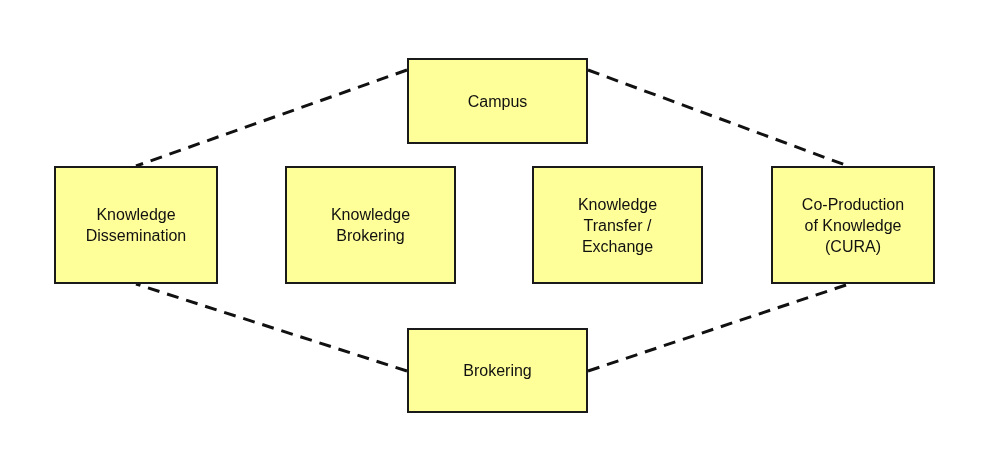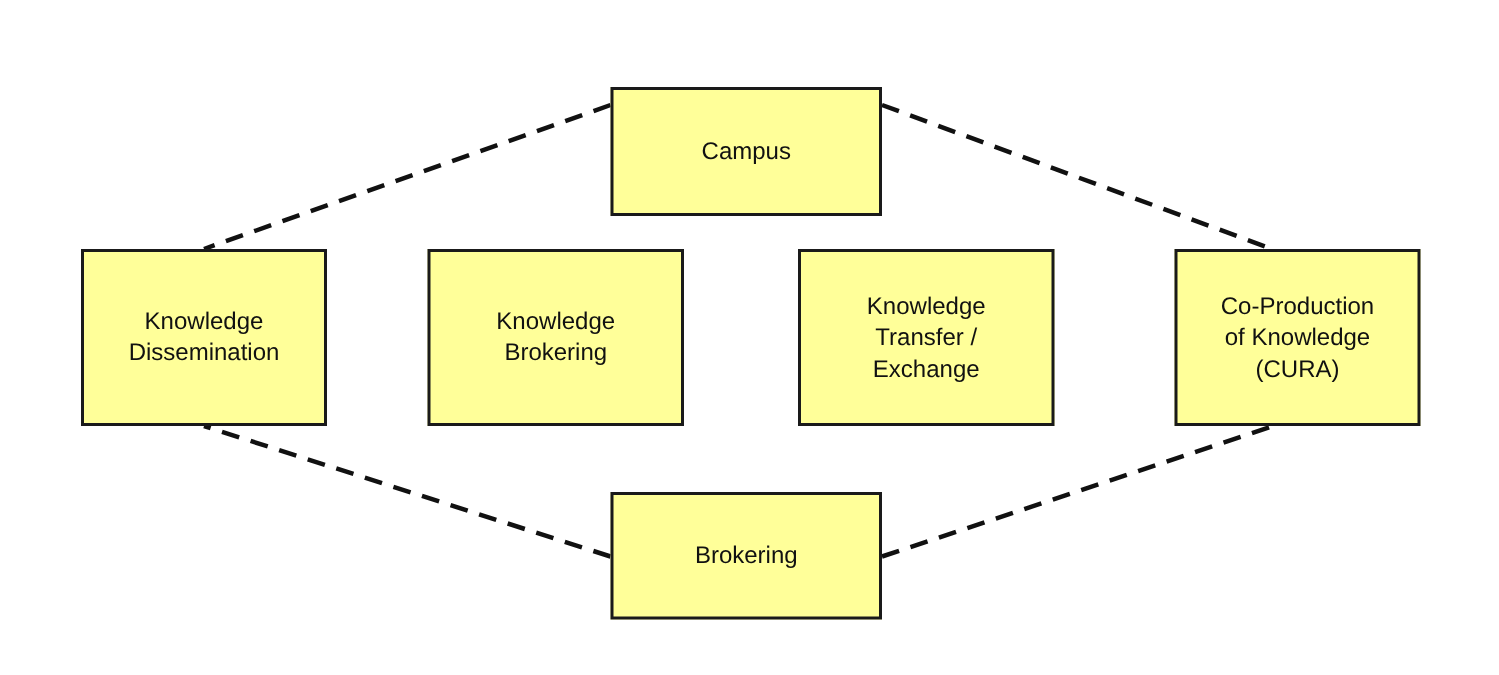--- a/index.html
+++ b/index.html
@@ -32,21 +32,21 @@
       text-align: center;
       color: #111111;
       font-size: 16px;
       line-height: 21px;
       white-space: pre-line;
     }
     #node-campus { left: 407px; top: 27px; width: 181px; height: 86px; margin-top: 31px; }
     #node-dissemination { left: 54px; top: 166px; width: 164px; height: 118px; }
     #node-brokering { left: 285px; top: 166px; width: 171px; height: 118px; }
     #node-transfer { left: 532px; top: 166px; width: 171px; height: 118px; }
-    #node-coproduction { left: 771px; top: 166px; width: 164px; height: 118px; margin-left: 12px; }
+    #node-coproduction { left: 771px; top: 166px; width: 164px; height: 118px; }
     #node-community { left: 407px; top: 328px; width: 181px; height: 85px; }
   </style>
 </head>
 <body>
 
 <svg class="connectors" viewBox="0 0 999 450" xmlns="http://www.w3.org/2000/svg">
   <g stroke="#111111" stroke-width="3" stroke-dasharray="12 8" fill="none">
     <line x1="407" y1="70" x2="136" y2="166"></line>
     <line x1="588" y1="70" x2="848" y2="166"></line>
     <line x1="407" y1="371" x2="136" y2="284"></line>

